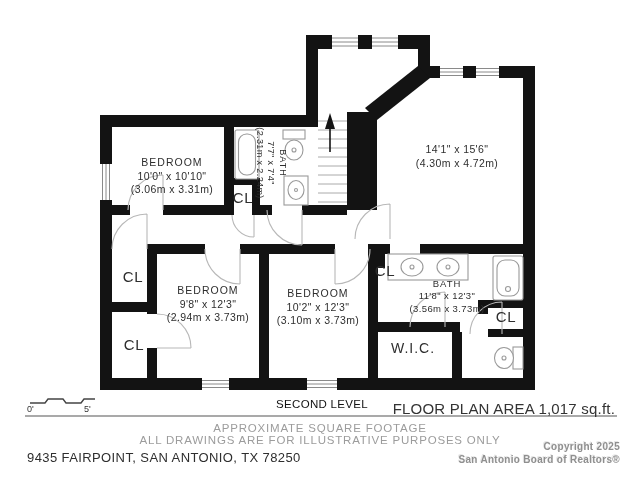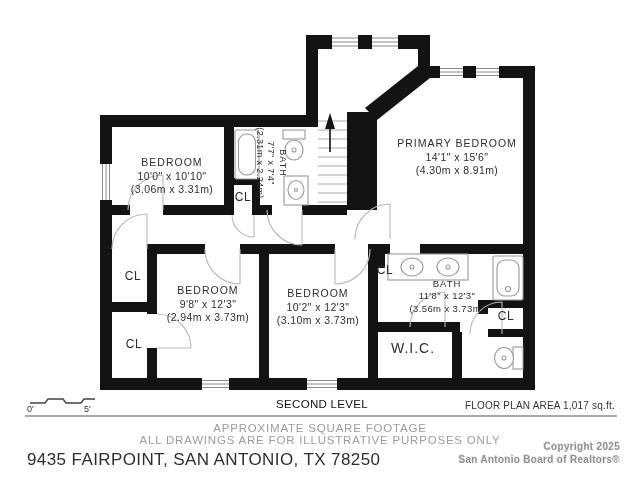--- a/index.html
+++ b/index.html
@@ -3,26 +3,26 @@
 <meta charset="utf-8">
 <style>
   html,body{margin:0;padding:0;background:#fff;}
   .canvas{position:relative;width:640px;height:480px;background:#fff;overflow:hidden;
           font-family:"Liberation Sans", sans-serif;}
   svg{position:absolute;left:0;top:0;}
   .lbl{position:absolute;transform:translate(-50%,-50%);text-align:center;color:#2e2e2e;
        font-size:10.5px;line-height:1.3;letter-spacing:.4px;white-space:nowrap;}
   .lbl .nm{letter-spacing:1px;}
   .rot90{transform:translate(-50%,-50%) rotate(90deg);font-size:9px;}
-  .cl{position:absolute;transform:translate(-50%,-50%);font-size:12px;color:#2e2e2e;letter-spacing:.6px;}
+  .cl{position:absolute;transform:translate(-50%,-50%);font-size:15px;color:#2e2e2e;letter-spacing:.6px;}
   .wic{position:absolute;transform:translate(-50%,-50%);font-size:14px;color:#2e2e2e;letter-spacing:1px;}
   .level{position:absolute;transform:translate(-50%,-50%);font-size:11.5px;font-weight:normal;color:#111;letter-spacing:.3px;}
-  .areanote{position:absolute;right:25px;top:400px;font-size:10px;color:#333;letter-spacing:.2px;}
+  .areanote{position:absolute;right:25px;top:400px;font-size:15px;color:#333;letter-spacing:.2px;}
   .disc{position:absolute;left:320px;transform:translateX(-50%);color:#9c9c9c;font-size:11.5px;letter-spacing:.8px;white-space:nowrap;}
-  .addr{position:absolute;left:27px;top:450px;font-size:17px;color:#2e2e2e;letter-spacing:.4px;}
+  .addr{position:absolute;left:27px;top:450px;font-size:13px;color:#2e2e2e;letter-spacing:.4px;}
   .copy{position:absolute;right:20px;top:441px;text-align:right;font-size:10px;font-weight:bold;
         color:#8f8f8f;text-shadow:1px 1px 0 #ffffff,-1px -1px 0 #e6e6e6;line-height:1.25;letter-spacing:.3px;}
   .scalelbl{position:absolute;font-size:9px;color:#333;}
 </style>
 </head>
 <body>
 
 <div class="canvas">
 
   <svg width="640" height="480" viewBox="0 0 640 480">
@@ -149,23 +149,22 @@
       </g>
     </g>
 
     <g fill="none" stroke="#444" stroke-width="1.4">
       <path d="M30,403 L45,403 L48,399 L63,399 L66,403 L81,403 L84,399 L95,399"></path>
     </g>
     <line x1="25" y1="416" x2="617" y2="416" stroke="#555" stroke-width="1.2"></line>
   </svg>
 
   <div class="lbl" style="left:457px;top:157px;">
-    <div class="nm">PRIMARY BEDROOM</div>
     <div>14'1" x 15'6"</div>
-    <div>(4.30m x 8.91m)</div>
+    <div>(4.30m x 4.72m)</div>
   </div>
 
   <div class="lbl" style="left:172px;top:176px;">
     <div class="nm">BEDROOM</div>
     <div>10'0" x 10'10"</div>
     <div>(3.06m x 3.31m)</div>
   </div>
 
   <div class="lbl rot90" style="left:270px;top:163px;">
     <div class="nm">BATH</div>

